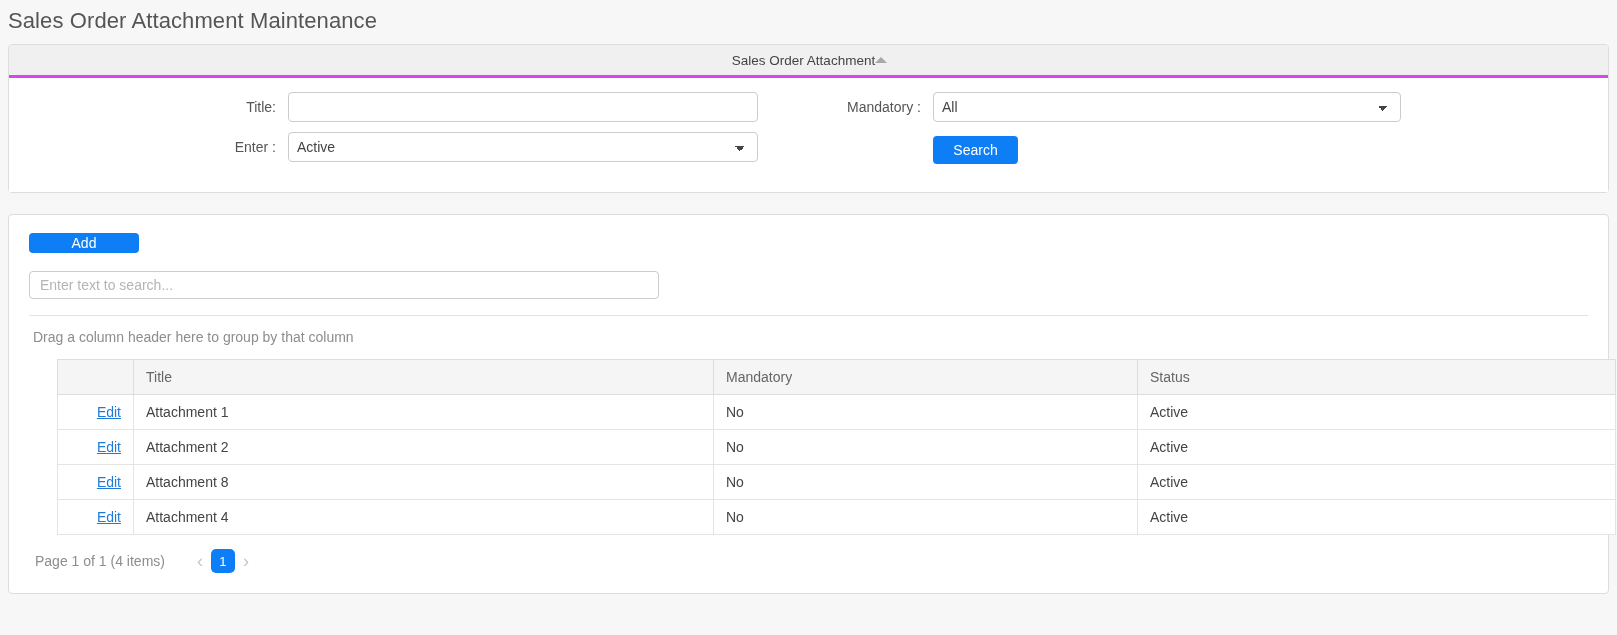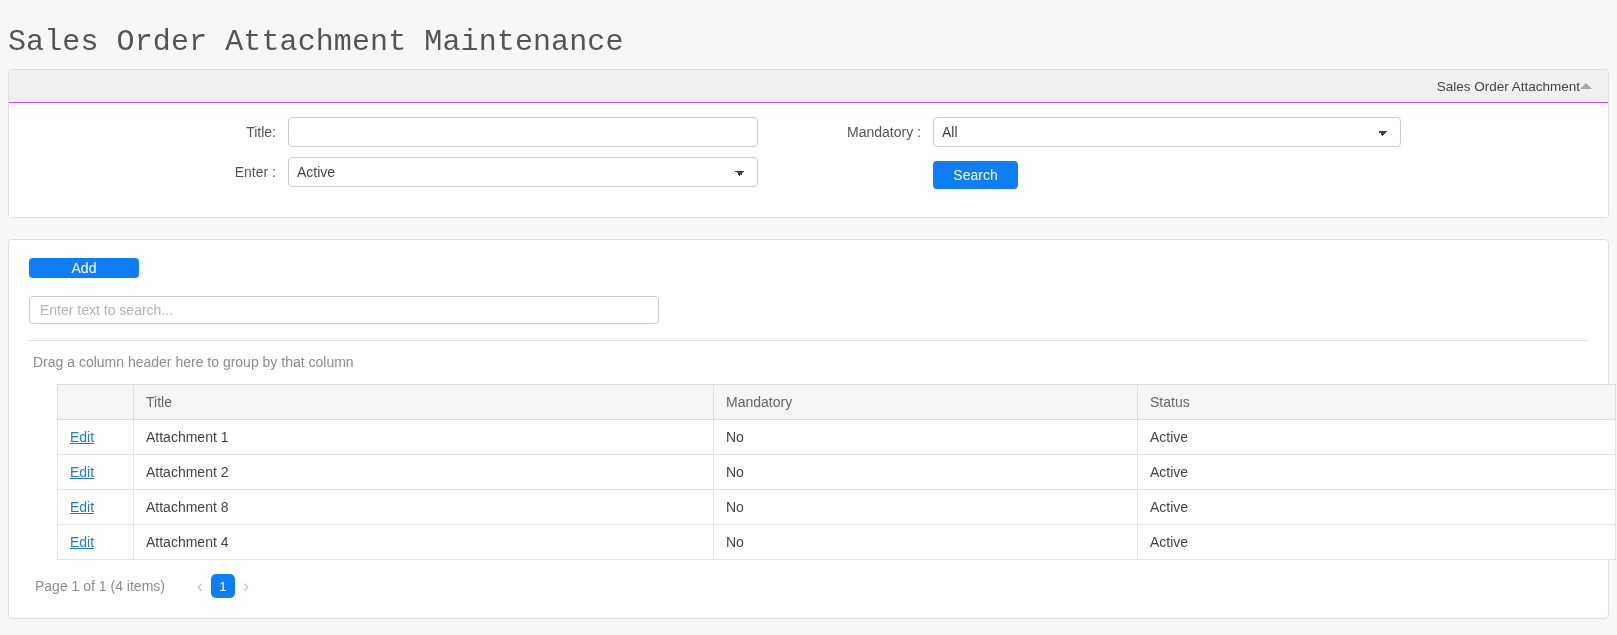--- a/index.html
+++ b/index.html
@@ -9,44 +9,43 @@
     width: 1617px;
     height: 635px;
     overflow: hidden;
     background: #f7f7f7;
     font-family: "Liberation Sans", sans-serif;
     color: #333;
   }
 
   
   .page-title {
-    font-size: 30px;
+    font-size: 22px;
     font-weight: 400;
     color: #555;
-    padding: 25px 0 10px 8px;
+    padding: 8px 0 10px 8px;
     letter-spacing: 0.1px;
-    font-family: Liberation Mono, monospace;
   }
 
   
   .panel {
     background: #fff;
     border: 1px solid #ddd;
     border-radius: 4px;
     margin: 0 8px;
   }
 
   .panel-header {
     background: #f0f0f0;
-    border-bottom: 1px solid #d946ef;
+    border-bottom: 3px solid #d946ef;
     border-radius: 3px 3px 0 0;
     height: 33px;
     display: flex;
     align-items: center;
-    justify-content: flex-end;
+    justify-content: center;
     padding: 0 16px 0 18px;
   }
   .panel-header-title {
     font-size: 13.5px;
     color: #444;
   }
   .collapse-icon {
     width: 0; height: 0;
     border-left: 6px solid transparent;
     border-right: 6px solid transparent;
@@ -187,21 +186,21 @@
   table.grid td {
     border: 1px solid #e4e4e4;
     padding: 9px 12px;
     height: 34px;
     color: #444;
     background: #fff;
   }
   .col-edit   { width: 76px; }
   .col-title  { width: 580px; }
   .col-mand   { width: 424px; }
-  .cell-edit  { text-align: left; }
+  .cell-edit  { text-align: right; }
   .edit-link {
     color: #1f7bd6;
     text-decoration: underline;
     cursor: pointer;
     font-size: 14px;
   }
 
   
   .pager {
     display: flex;

